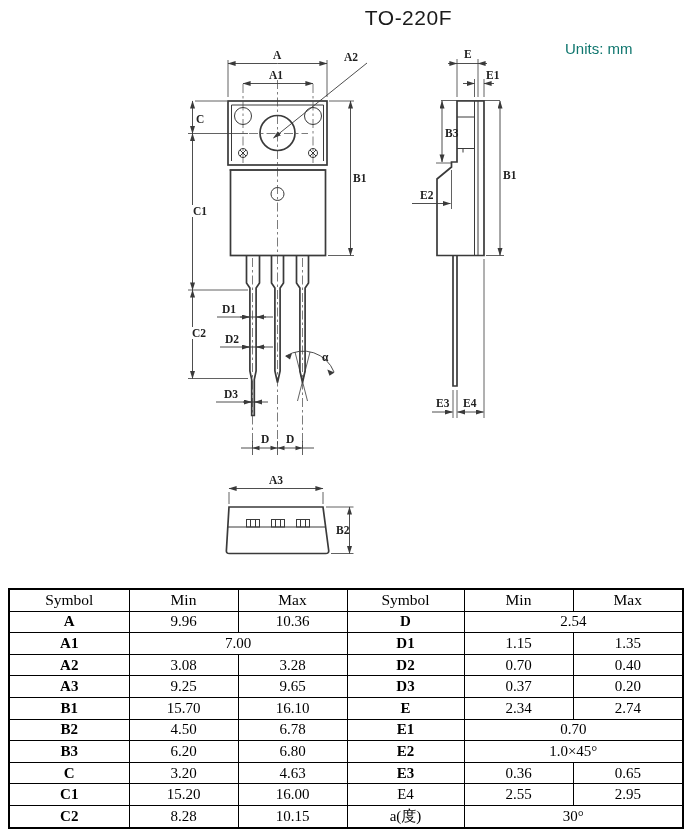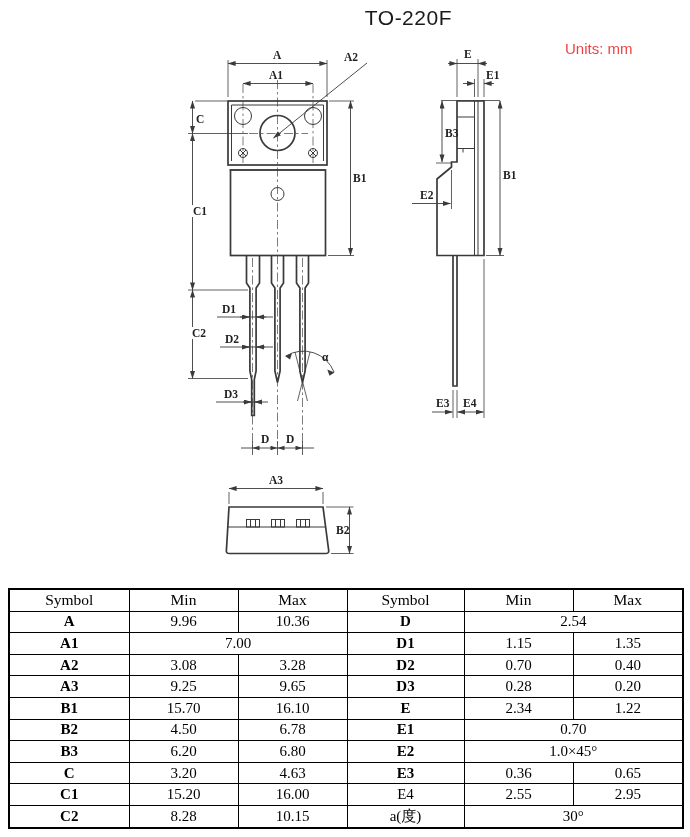--- a/index.html
+++ b/index.html
@@ -1,18 +1,18 @@
 <!DOCTYPE html>
 <html><head>
 <meta charset="utf-8">
 <style>
   html,body{margin:0;padding:0;background:#fff;}
   body{width:690px;height:837px;position:relative;font-family:"Liberation Sans",sans-serif;color:#1c1c1c;overflow:hidden;}
   .page-title{position:absolute;top:6px;left:152px;width:300px;text-align:right;font-size:21px;letter-spacing:.5px;color:#1a1a1a;}
-  .units{position:absolute;top:40px;left:565px;font-size:15px;color:#ef4444;}
+  .units{position:absolute;top:40px;left:565px;font-size:15px;color:#0f766e;}
   svg.drawing{position:absolute;top:0;left:0;}
   svg .thk{fill:none;stroke:#3a3a3a;stroke-width:1.7px;}
   svg .ln{fill:none;stroke:#3a3a3a;stroke-width:1px;}
   svg .dim{fill:none;stroke:#3a3a3a;stroke-width:0.9px;}
   svg .ext{fill:none;stroke:#3a3a3a;stroke-width:0.8px;}
   svg .cl{fill:none;stroke:#5a5a5a;stroke-width:0.8px;stroke-dasharray:9 3 2.5 3;}
   svg .arr{fill:#3a3a3a;stroke:none;}
   svg text.lb{font-family:"Liberation Serif",serif;font-weight:bold;font-size:11.5px;fill:#222;}
   table.dims{position:absolute;left:8px;top:588px;width:674px;border-collapse:collapse;table-layout:fixed;
     font-family:"Liberation Serif",serif;color:#000;border:2px solid #000;}
@@ -279,30 +279,30 @@
         <td>3.28</td>
         <td class="sym">D2</td>
         <td>0.70</td>
         <td>0.40</td>
       </tr>
       <tr>
         <td class="sym">A3</td>
         <td>9.25</td>
         <td>9.65</td>
         <td class="sym">D3</td>
-        <td>0.28</td>
+        <td>0.37</td>
         <td>0.20</td>
       </tr>
       <tr>
         <td class="sym">B1</td>
         <td>15.70</td>
         <td>16.10</td>
         <td class="sym">E</td>
         <td>2.34</td>
-        <td>1.22</td>
+        <td>2.74</td>
       </tr>
       <tr>
         <td class="sym">B2</td>
         <td>4.50</td>
         <td>6.78</td>
         <td class="sym">E1</td>
         <td colspan="2">0.70</td>
       </tr>
       <tr>
         <td class="sym">B3</td>

